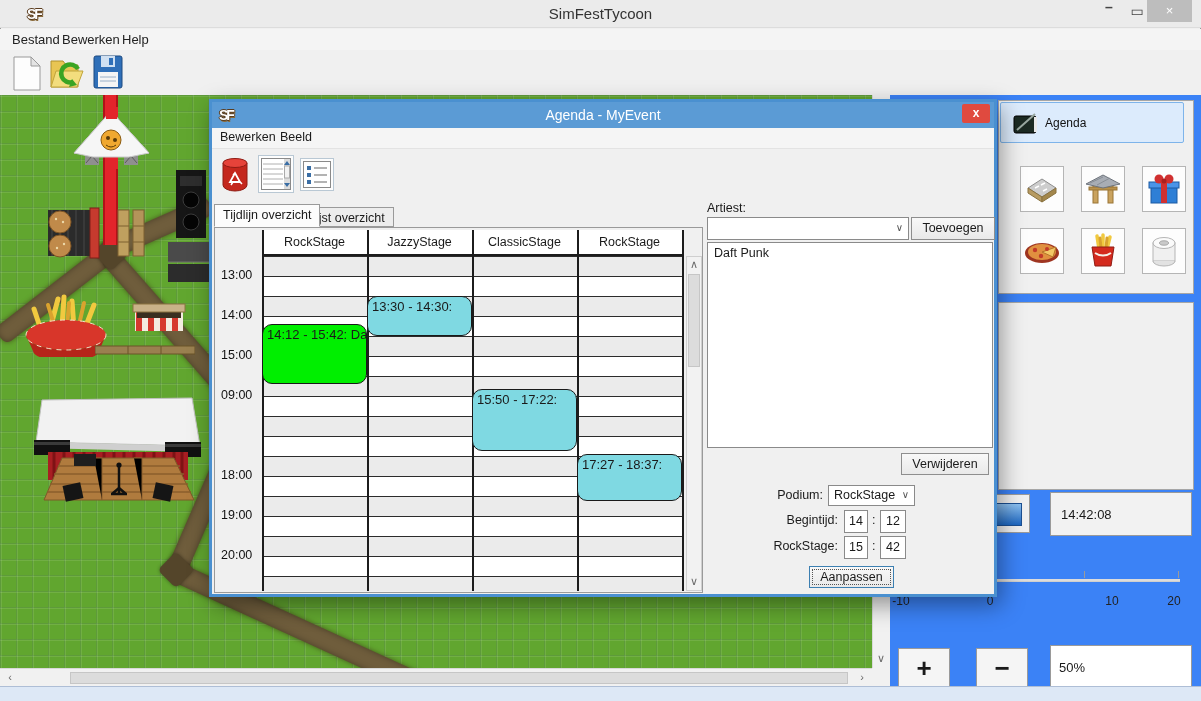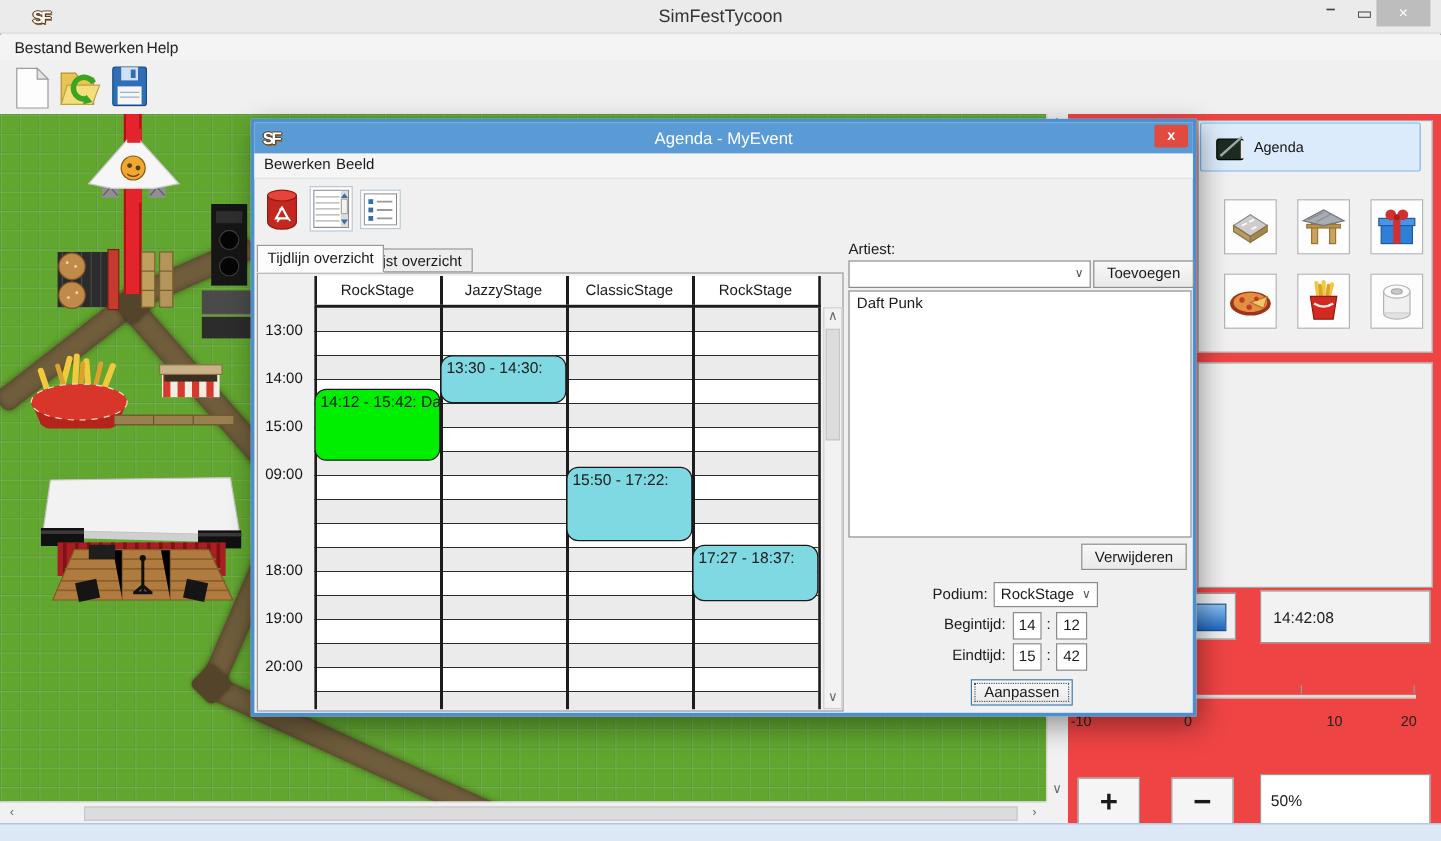--- a/index.html
+++ b/index.html
@@ -40,21 +40,21 @@
   .red-stripe { position:absolute; left:103px; top:0; width:15px; height:150px; background:#e3242b;
     box-shadow:inset 2px 0 0 #b01218, inset -2px 0 0 #b01218; }
   .mapobj { position:absolute; }
   .scroll { background:#f1f1f1; position:absolute; }
   .vscroll { left:872px; top:0; width:18px; height:573px; border-left:1px solid #d9d9d9; }
   .hscroll { left:0; top:573px; width:872px; height:18px; border-top:1px solid #d9d9d9; }
   .sb-corner { position:absolute; left:872px; top:573px; width:18px; height:18px; background:#f1f1f1; }
   .sb-arrow { position:absolute; color:#6a6a6a; font-size:11px; text-align:center; width:16px; height:16px; line-height:15px; }
   .sb-thumb { position:absolute; background:#dcdcdc; border:1px solid #c6c6c6; }
   
-  .right-panel { position:absolute; left:890px; top:95px; width:311px; height:591px; background:#ef4444; }
+  .right-panel { position:absolute; left:890px; top:95px; width:311px; height:591px; background:#3b82f6; }
   .groupbox { position:absolute; border:1px solid #a6a6a6; background:#f0f0f0; }
   .agenda-btn { position:absolute; left:110px; top:7px; width:184px; height:41px; background:#dcebfc;
     border:1px solid #7eb4ea; border-radius:2px; display:flex; align-items:center; }
   .agenda-btn span.lbl { font-size:12px; color:#111; margin-left:44px; }
   .item-btn { position:absolute; width:44px; height:46px; background:#fdfdfd; border:1px solid #b5b5b5;
     display:flex; align-items:center; justify-content:center; }
   .clock-box { position:absolute; left:160px; top:397px; width:142px; height:44px; border:1px solid #9a9a9a;
     background:#f2f2f2; font-size:13px; line-height:44px; padding-left:10px; }
   .blue-btn { position:absolute; left:98px; top:399px; width:42px; height:39px; border:1px solid #9a9a9a; background:#f0f0f0; }
   .blue-btn .sq { position:absolute; left:7px; top:8px; width:26px; height:23px;
@@ -443,18 +443,18 @@
 
   <div class="fld-label" style="left:540px; top:386px; width:71px; text-align:right;">Podium:</div>
   <div class="combo" style="left:616px; top:383px; width:87px; height:21px;">
     <span class="val" style="padding:2px 5px;">RockStage</span>
     <span class="chev" style="top:3px;">∨</span>
   </div>
   <div class="fld-label" style="left:555px; top:411px; width:71px; text-align:right;">Begintijd:</div>
   <div class="spin" style="left:632px; top:408px;">14</div>
   <div class="colon" style="left:660px; top:411px;">:</div>
   <div class="spin" style="left:668px; top:408px; width:26px;">12</div>
-  <div class="fld-label" style="left:555px; top:437px; width:71px; text-align:right;">Eindtijd:</div>
+  <div class="fld-label" style="left:555px; top:437px; width:71px; text-align:right;">RockStage:</div>
   <div class="spin" style="left:632px; top:434px;">15</div>
   <div class="colon" style="left:660px; top:437px;">:</div>
   <div class="spin" style="left:668px; top:434px; width:26px;">42</div>
   <div class="push-btn apply-focus" style="left:597px; top:464px; width:85px; height:22px; line-height:20px;">Aanpassen</div>
 </div>
 
 </body></html>

